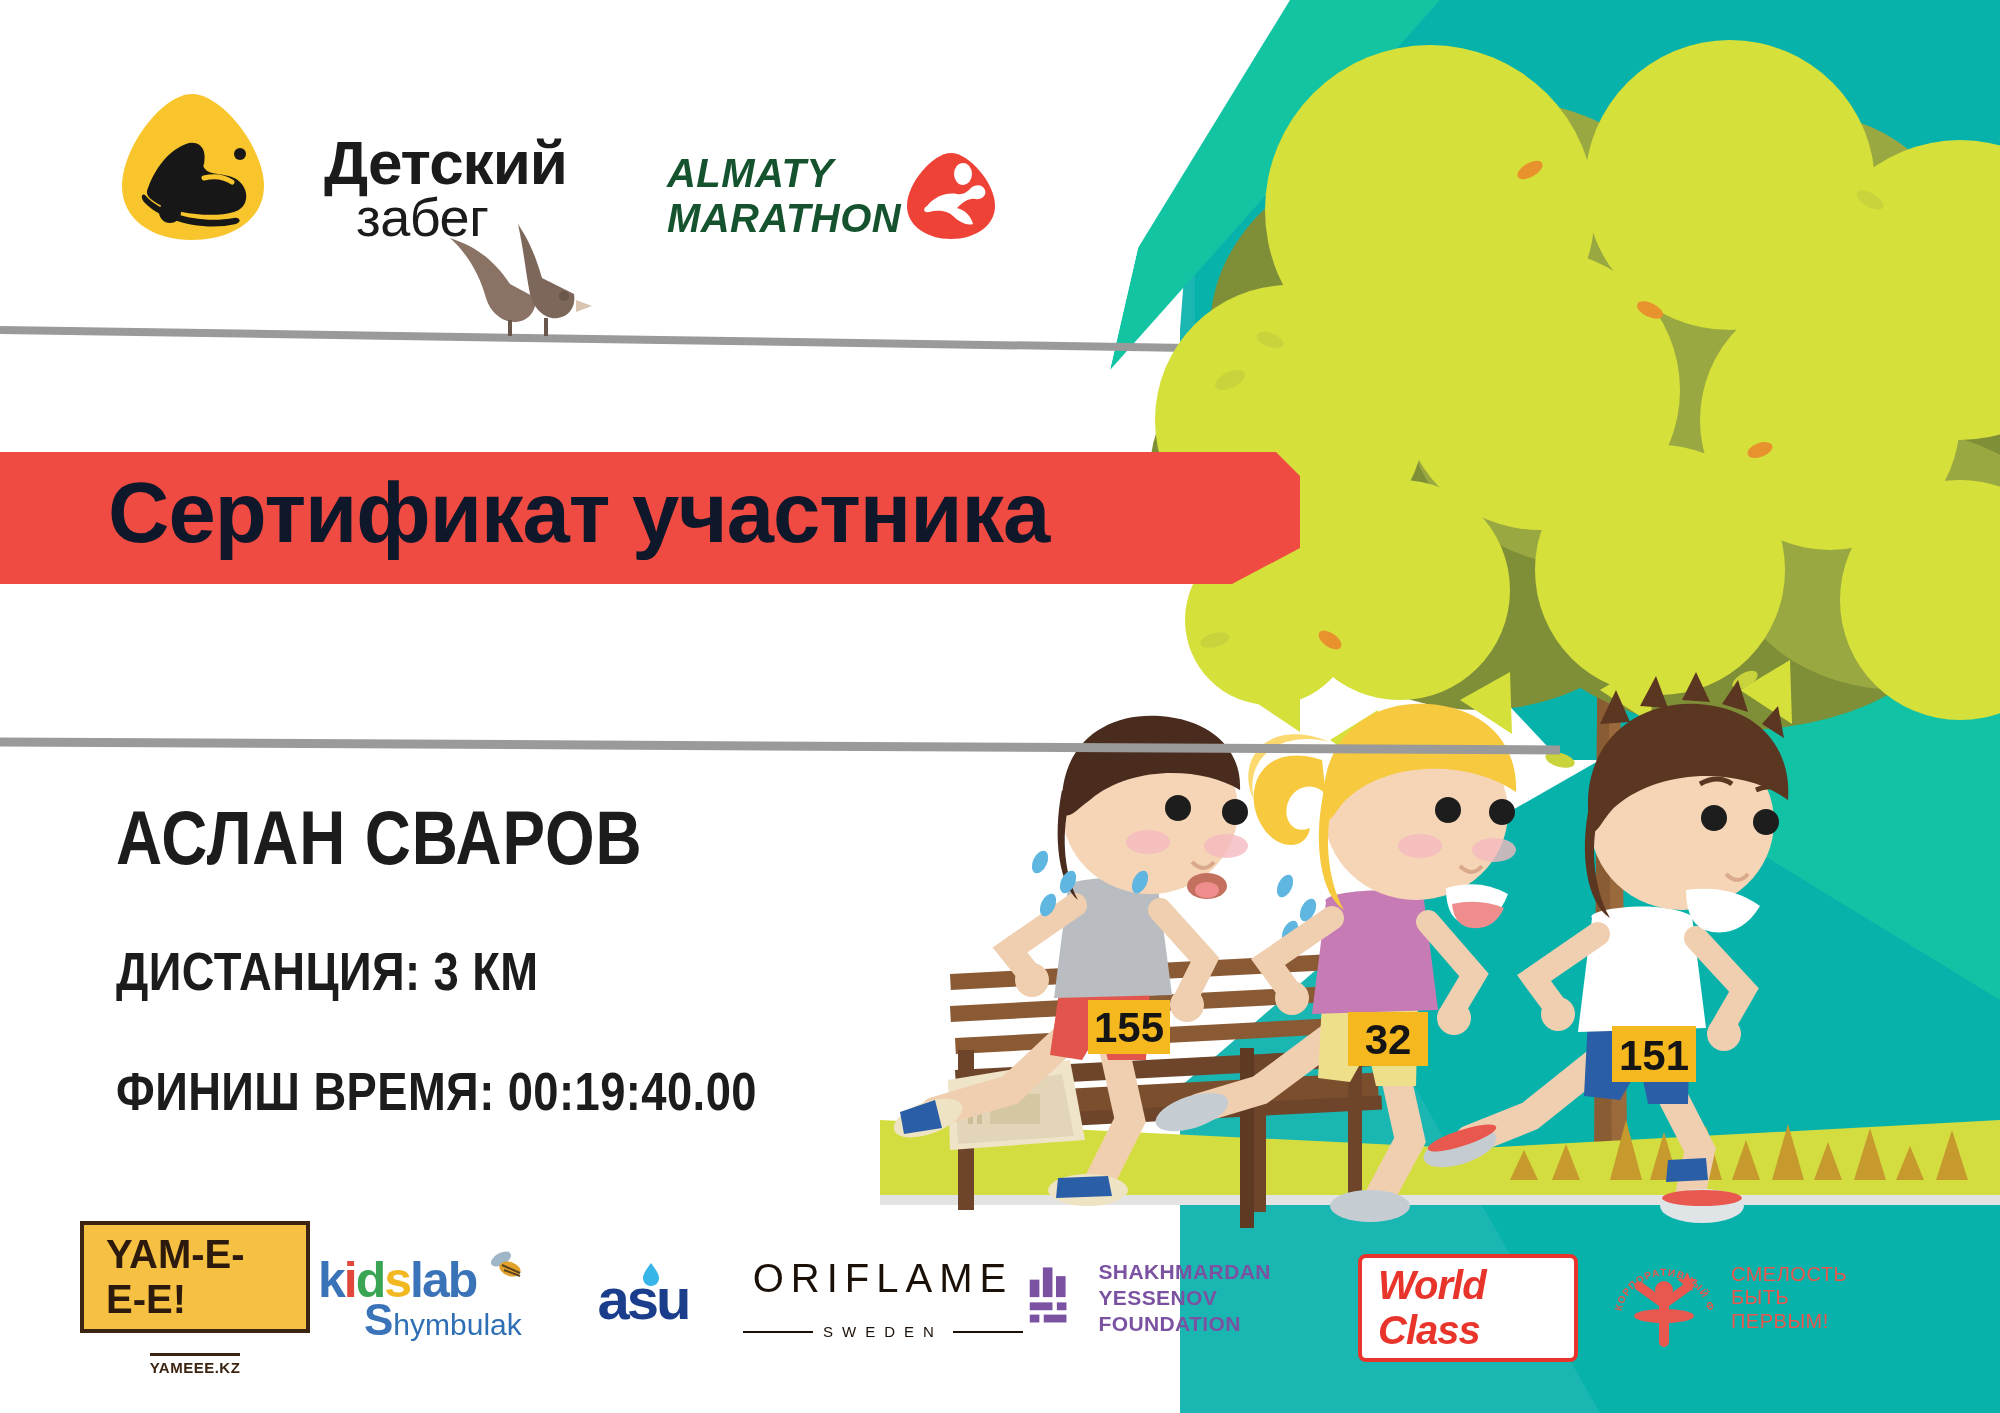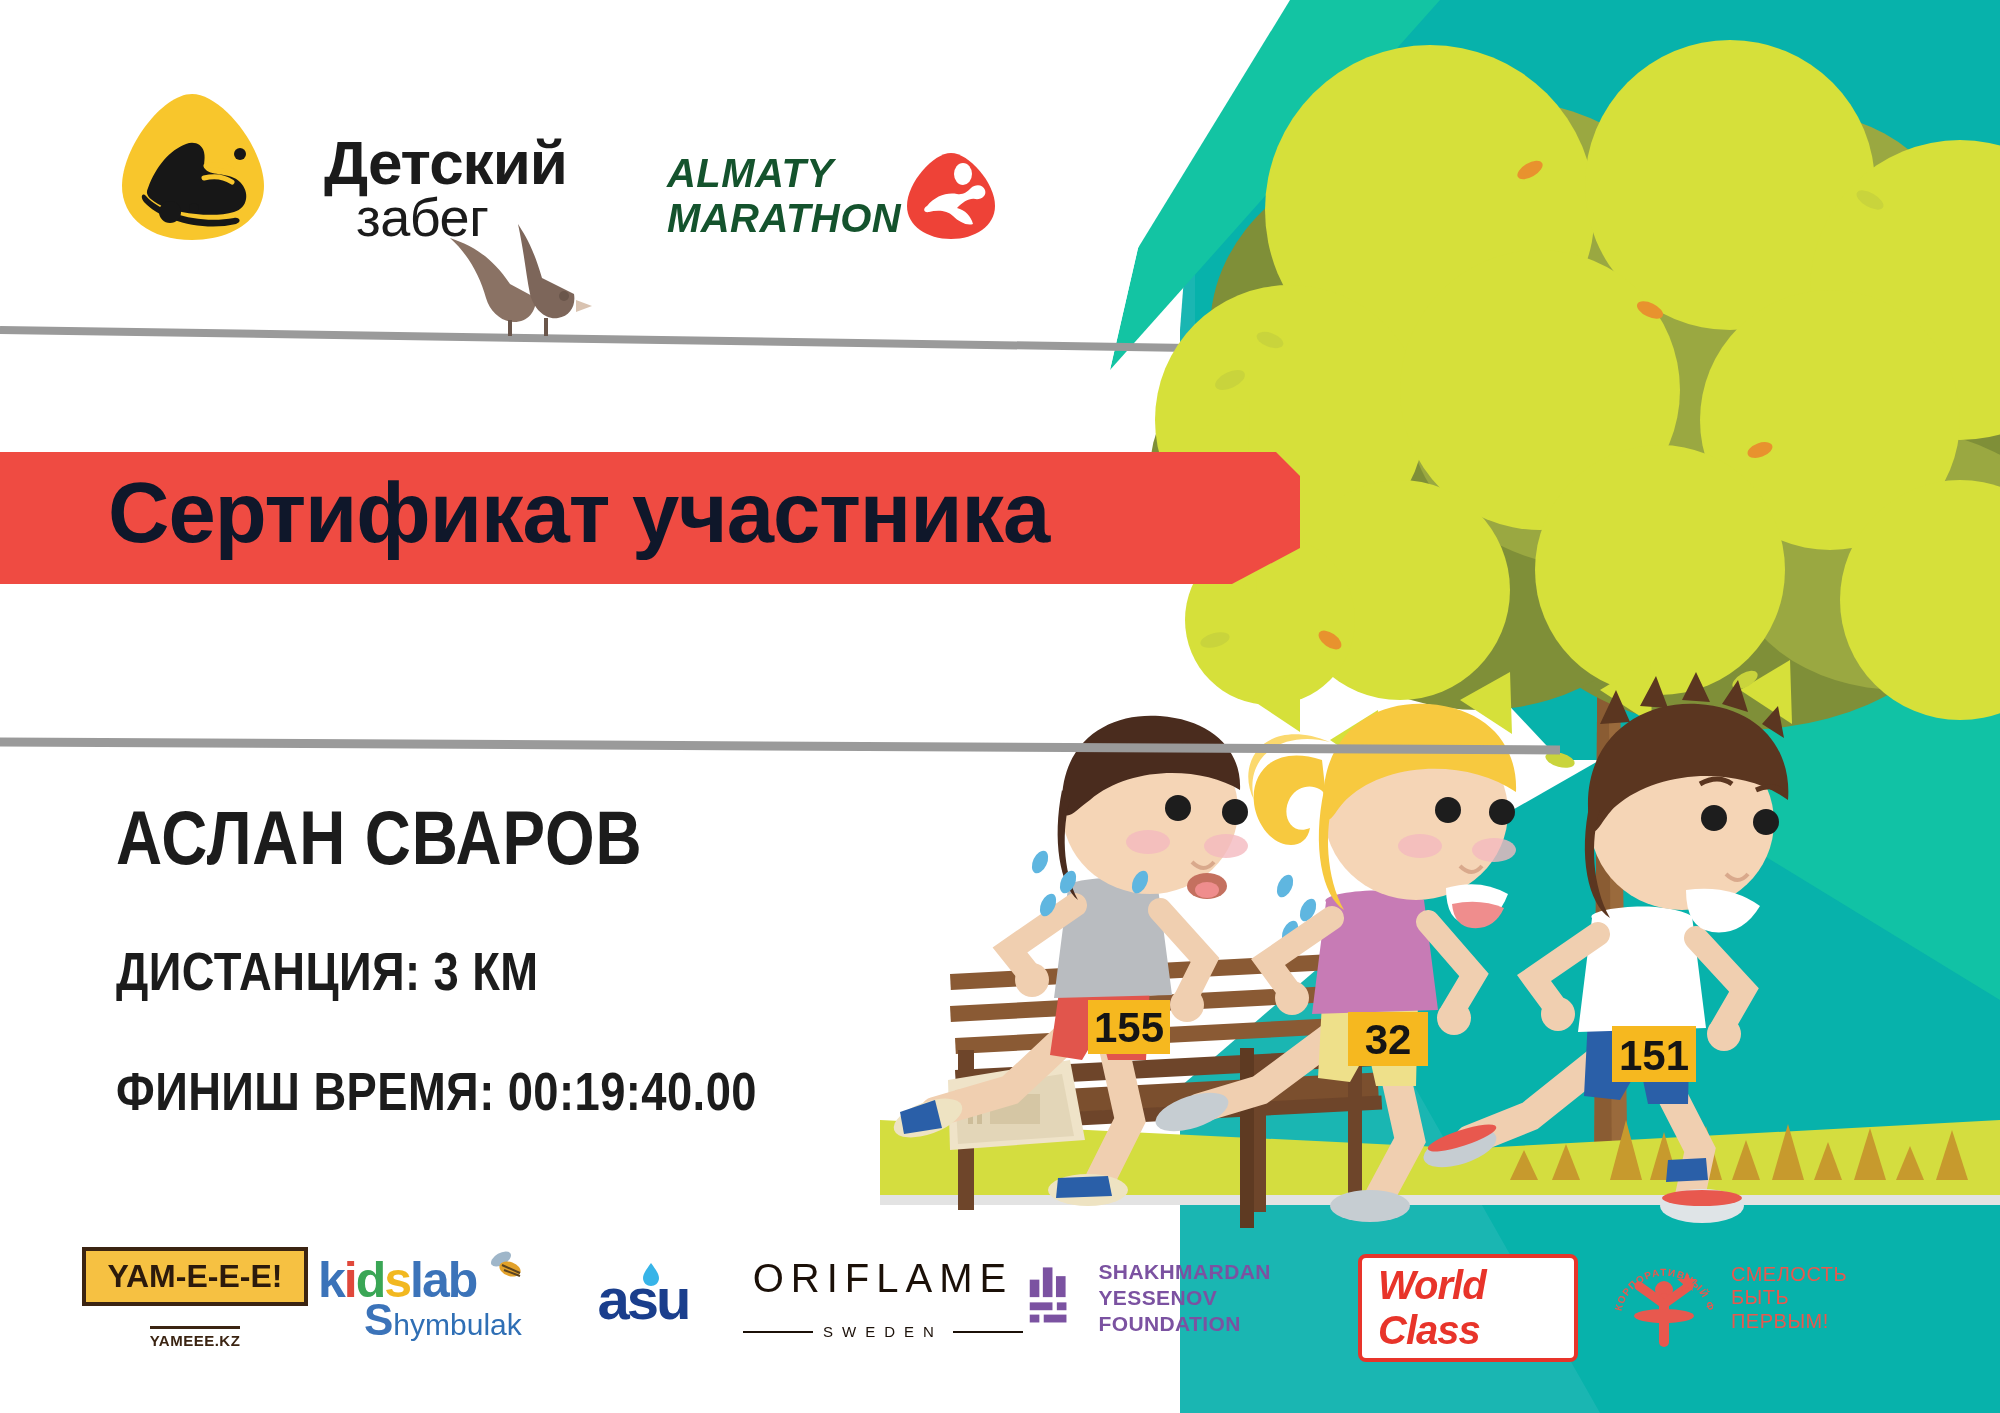--- a/index.html
+++ b/index.html
@@ -124,21 +124,21 @@
     justify-content: center;
     height: 110px;
   }
   
   .yam-wrap { flex-direction: column; }
   .yam-bar {
     background: #f6c142;
     border: 4px solid #3b2412;
     padding: 7px 22px;
     font-weight: bold;
-    font-size: 32px;
+    font-size: 40px;
     color: #2c1a0c;
     letter-spacing: 0px;
     position: relative;
   }
   .yam-kz {
     margin-top: 20px;
     border-top: 3px solid #3b2412;
     font-size: 15px;
     font-weight: bold;
     color: #3b2412;

